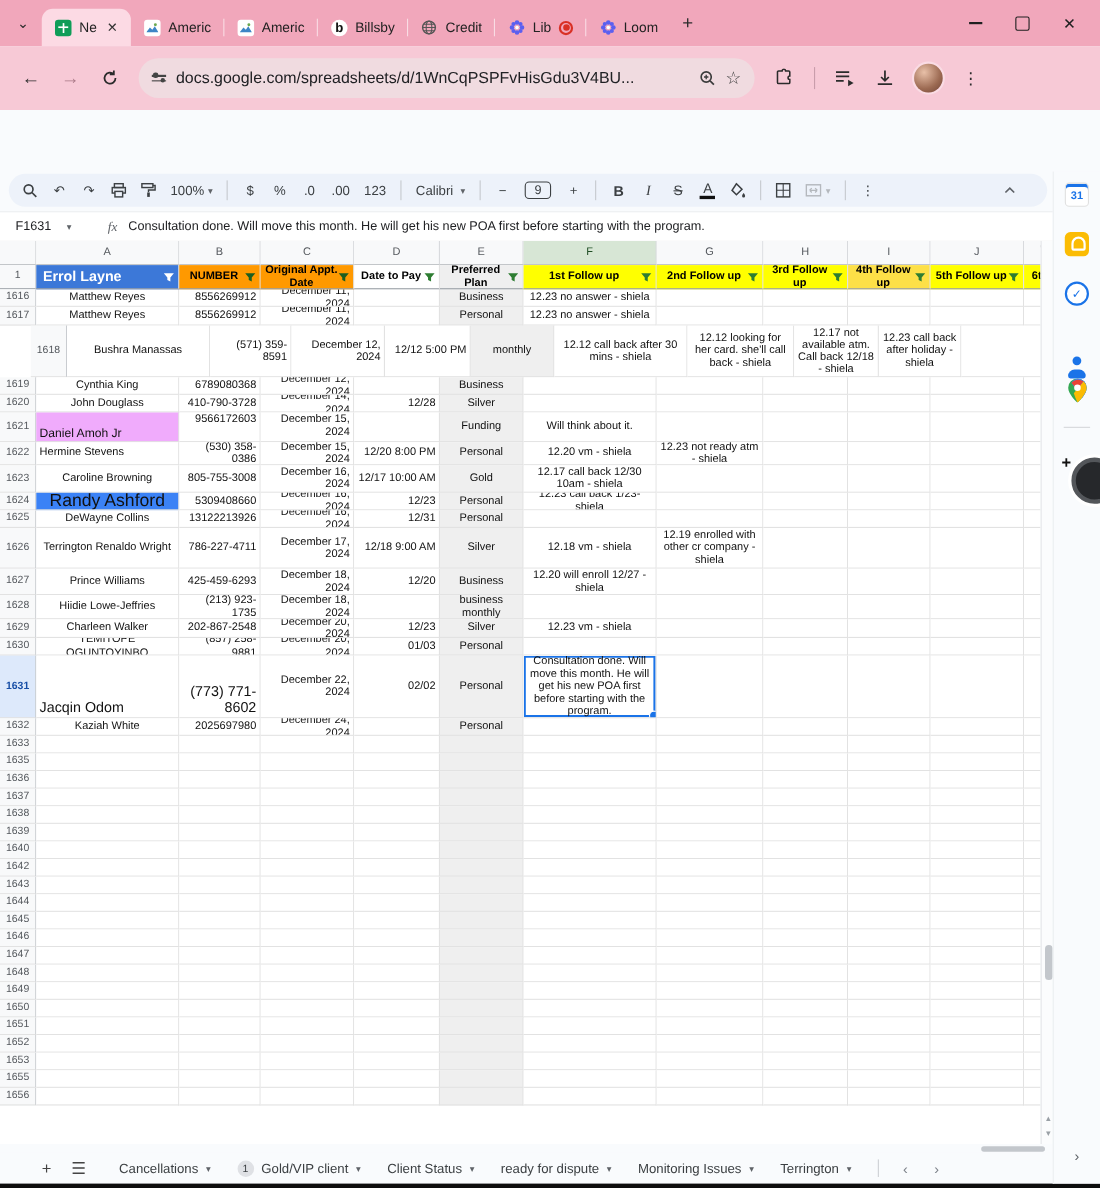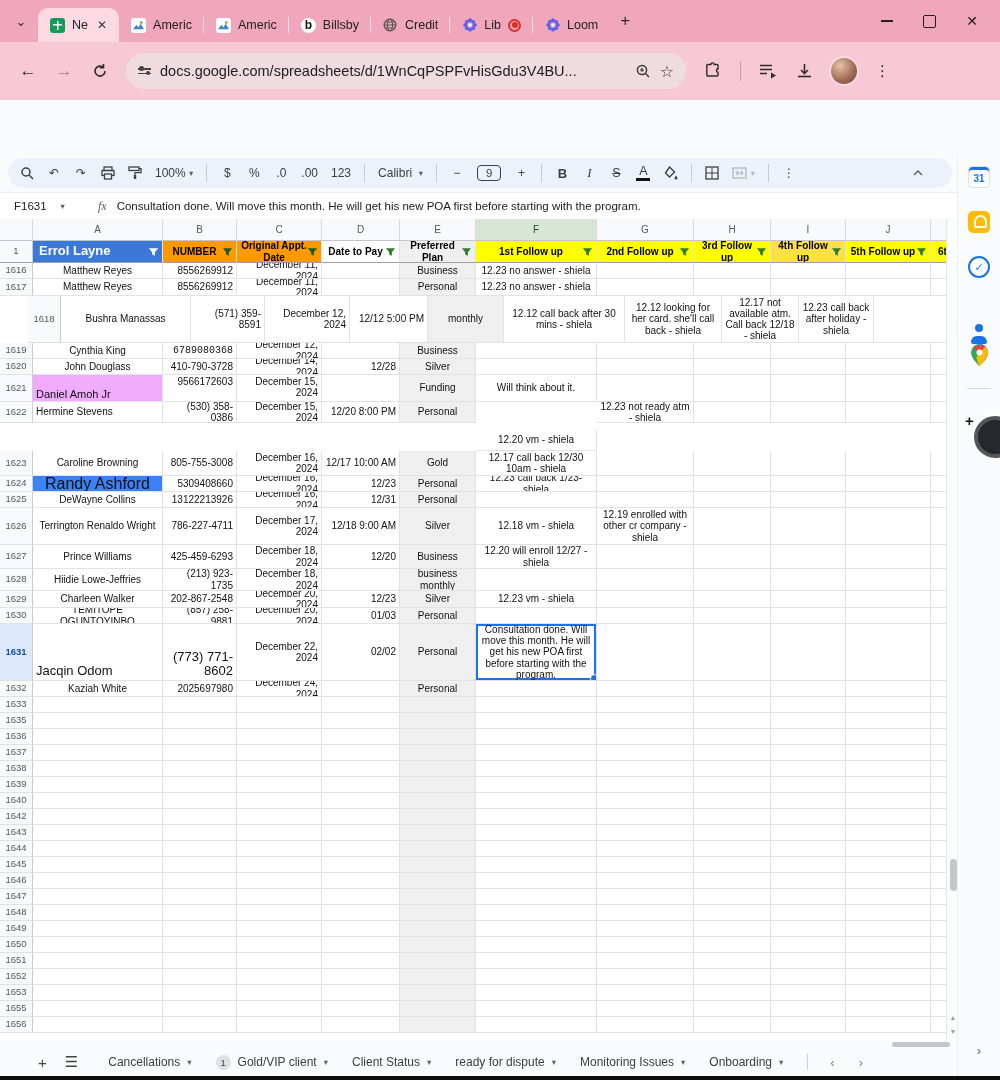--- a/index.html
+++ b/index.html
@@ -571,21 +571,21 @@
         <span>12.23 call back after holiday - shiela</span>
       </div>
       <div class="gc" style="width: 85px; height: 47px; justify-content: center; align-items: center; background: rgb(255, 255, 255); font-size: 10px; padding: 1px 3px; text-align: center;"></div>
       <div class="gc" style="width: 40px; height: 47px; justify-content: center; align-items: center; background: rgb(255, 255, 255); font-size: 10px; padding: 1px 3px; text-align: center;"></div>
     </div>
     <div class="grow">
       <div class="gc rownum" style="width: 33px; height: 16px;">1619</div>
       <div class="gc" style="width: 130px; height: 16px; justify-content: center; align-items: center; background: rgb(255, 255, 255); font-size: 10px; padding: 1px 3px; text-align: center;">
         <span>Cynthia King</span>
       </div>
-      <div class="gc" style="width: 74px; height: 16px; justify-content: flex-end; align-items: center; background: rgb(255, 255, 255); font-size: 10px; padding: 1px 3px; text-align: right; font-family: Liberation Mono, monospace;">
+      <div class="gc" style="width: 74px; height: 16px; justify-content: flex-end; align-items: center; background: rgb(255, 255, 255); font-size: 10px; padding: 1px 3px; text-align: right;">
         <span>6789080368</span>
       </div>
       <div class="gc" style="width: 85px; height: 16px; justify-content: flex-end; align-items: center; background: rgb(255, 255, 255); font-size: 10px; padding: 1px 3px; text-align: right;">
         <span>December 12, 2024</span>
       </div>
       <div class="gc" style="width: 78px; height: 16px; justify-content: flex-end; align-items: center; background: rgb(255, 255, 255); font-size: 10px; padding: 1px 3px; text-align: right;"></div>
       <div class="gc" style="width: 76px; height: 16px; justify-content: center; align-items: center; background: rgb(239, 239, 239); font-size: 10px; padding: 1px 3px; text-align: center;">
         <span>Business</span>
       </div>
       <div class="gc" style="width: 121px; height: 16px; justify-content: center; align-items: center; background: rgb(255, 255, 255); font-size: 10px; padding: 1px 3px; text-align: center;"></div>
@@ -653,21 +653,21 @@
       </div>
       <div class="gc" style="width: 85px; height: 21px; justify-content: flex-end; align-items: center; background: rgb(255, 255, 255); font-size: 10px; padding: 1px 3px; text-align: right;">
         <span>December 15, 2024</span>
       </div>
       <div class="gc" style="width: 78px; height: 21px; justify-content: flex-end; align-items: center; background: rgb(255, 255, 255); font-size: 10px; padding: 1px 3px; text-align: right;">
         <span>12/20 8:00 PM</span>
       </div>
       <div class="gc" style="width: 76px; height: 21px; justify-content: center; align-items: center; background: rgb(239, 239, 239); font-size: 10px; padding: 1px 3px; text-align: center;">
         <span>Personal</span>
       </div>
-      <div class="gc" style="width: 121px; height: 21px; justify-content: center; align-items: center; background: rgb(255, 255, 255); font-size: 10px; padding: 1px 3px; text-align: center; margin-top: 28px;">
+      <div class="gc" style="width: 121px; height: 21px; justify-content: center; align-items: center; background: rgb(255, 255, 255); font-size: 10px; padding: 1px 3px; text-align: center;">
         <span>12.20 vm - shiela</span>
       </div>
       <div class="gc" style="width: 97px; height: 21px; justify-content: center; align-items: center; background: rgb(255, 255, 255); font-size: 10px; padding: 1px 3px; text-align: center;">
         <span>12.23 not ready atm - shiela</span>
       </div>
       <div class="gc" style="width: 77px; height: 21px; justify-content: center; align-items: center; background: rgb(255, 255, 255); font-size: 10px; padding: 1px 3px; text-align: center;"></div>
       <div class="gc" style="width: 75px; height: 21px; justify-content: center; align-items: center; background: rgb(255, 255, 255); font-size: 10px; padding: 1px 3px; text-align: center;"></div>
       <div class="gc" style="width: 85px; height: 21px; justify-content: center; align-items: center; background: rgb(255, 255, 255); font-size: 10px; padding: 1px 3px; text-align: center;"></div>
       <div class="gc" style="width: 40px; height: 21px; justify-content: center; align-items: center; background: rgb(255, 255, 255); font-size: 10px; padding: 1px 3px; text-align: center;"></div>
     </div>
@@ -1247,21 +1247,21 @@
       </div>
       <div class="stab">
         <span>ready for dispute</span>
         <span class="caret">▾</span>
       </div>
       <div class="stab">
         <span>Monitoring Issues</span>
         <span class="caret">▾</span>
       </div>
       <div class="stab">
-        <span>Onboarding</span>
+        <span>Terrington</span>
         <span class="caret">▾</span>
       </div>
     </span>
   <span class="stab-sep"></span>
   <span class="stab-nav">‹</span>
   <span class="stab-nav">›</span>
 </div>
 <div class="abs blackbar"></div>
 
 <div class="abs sidepanel">

